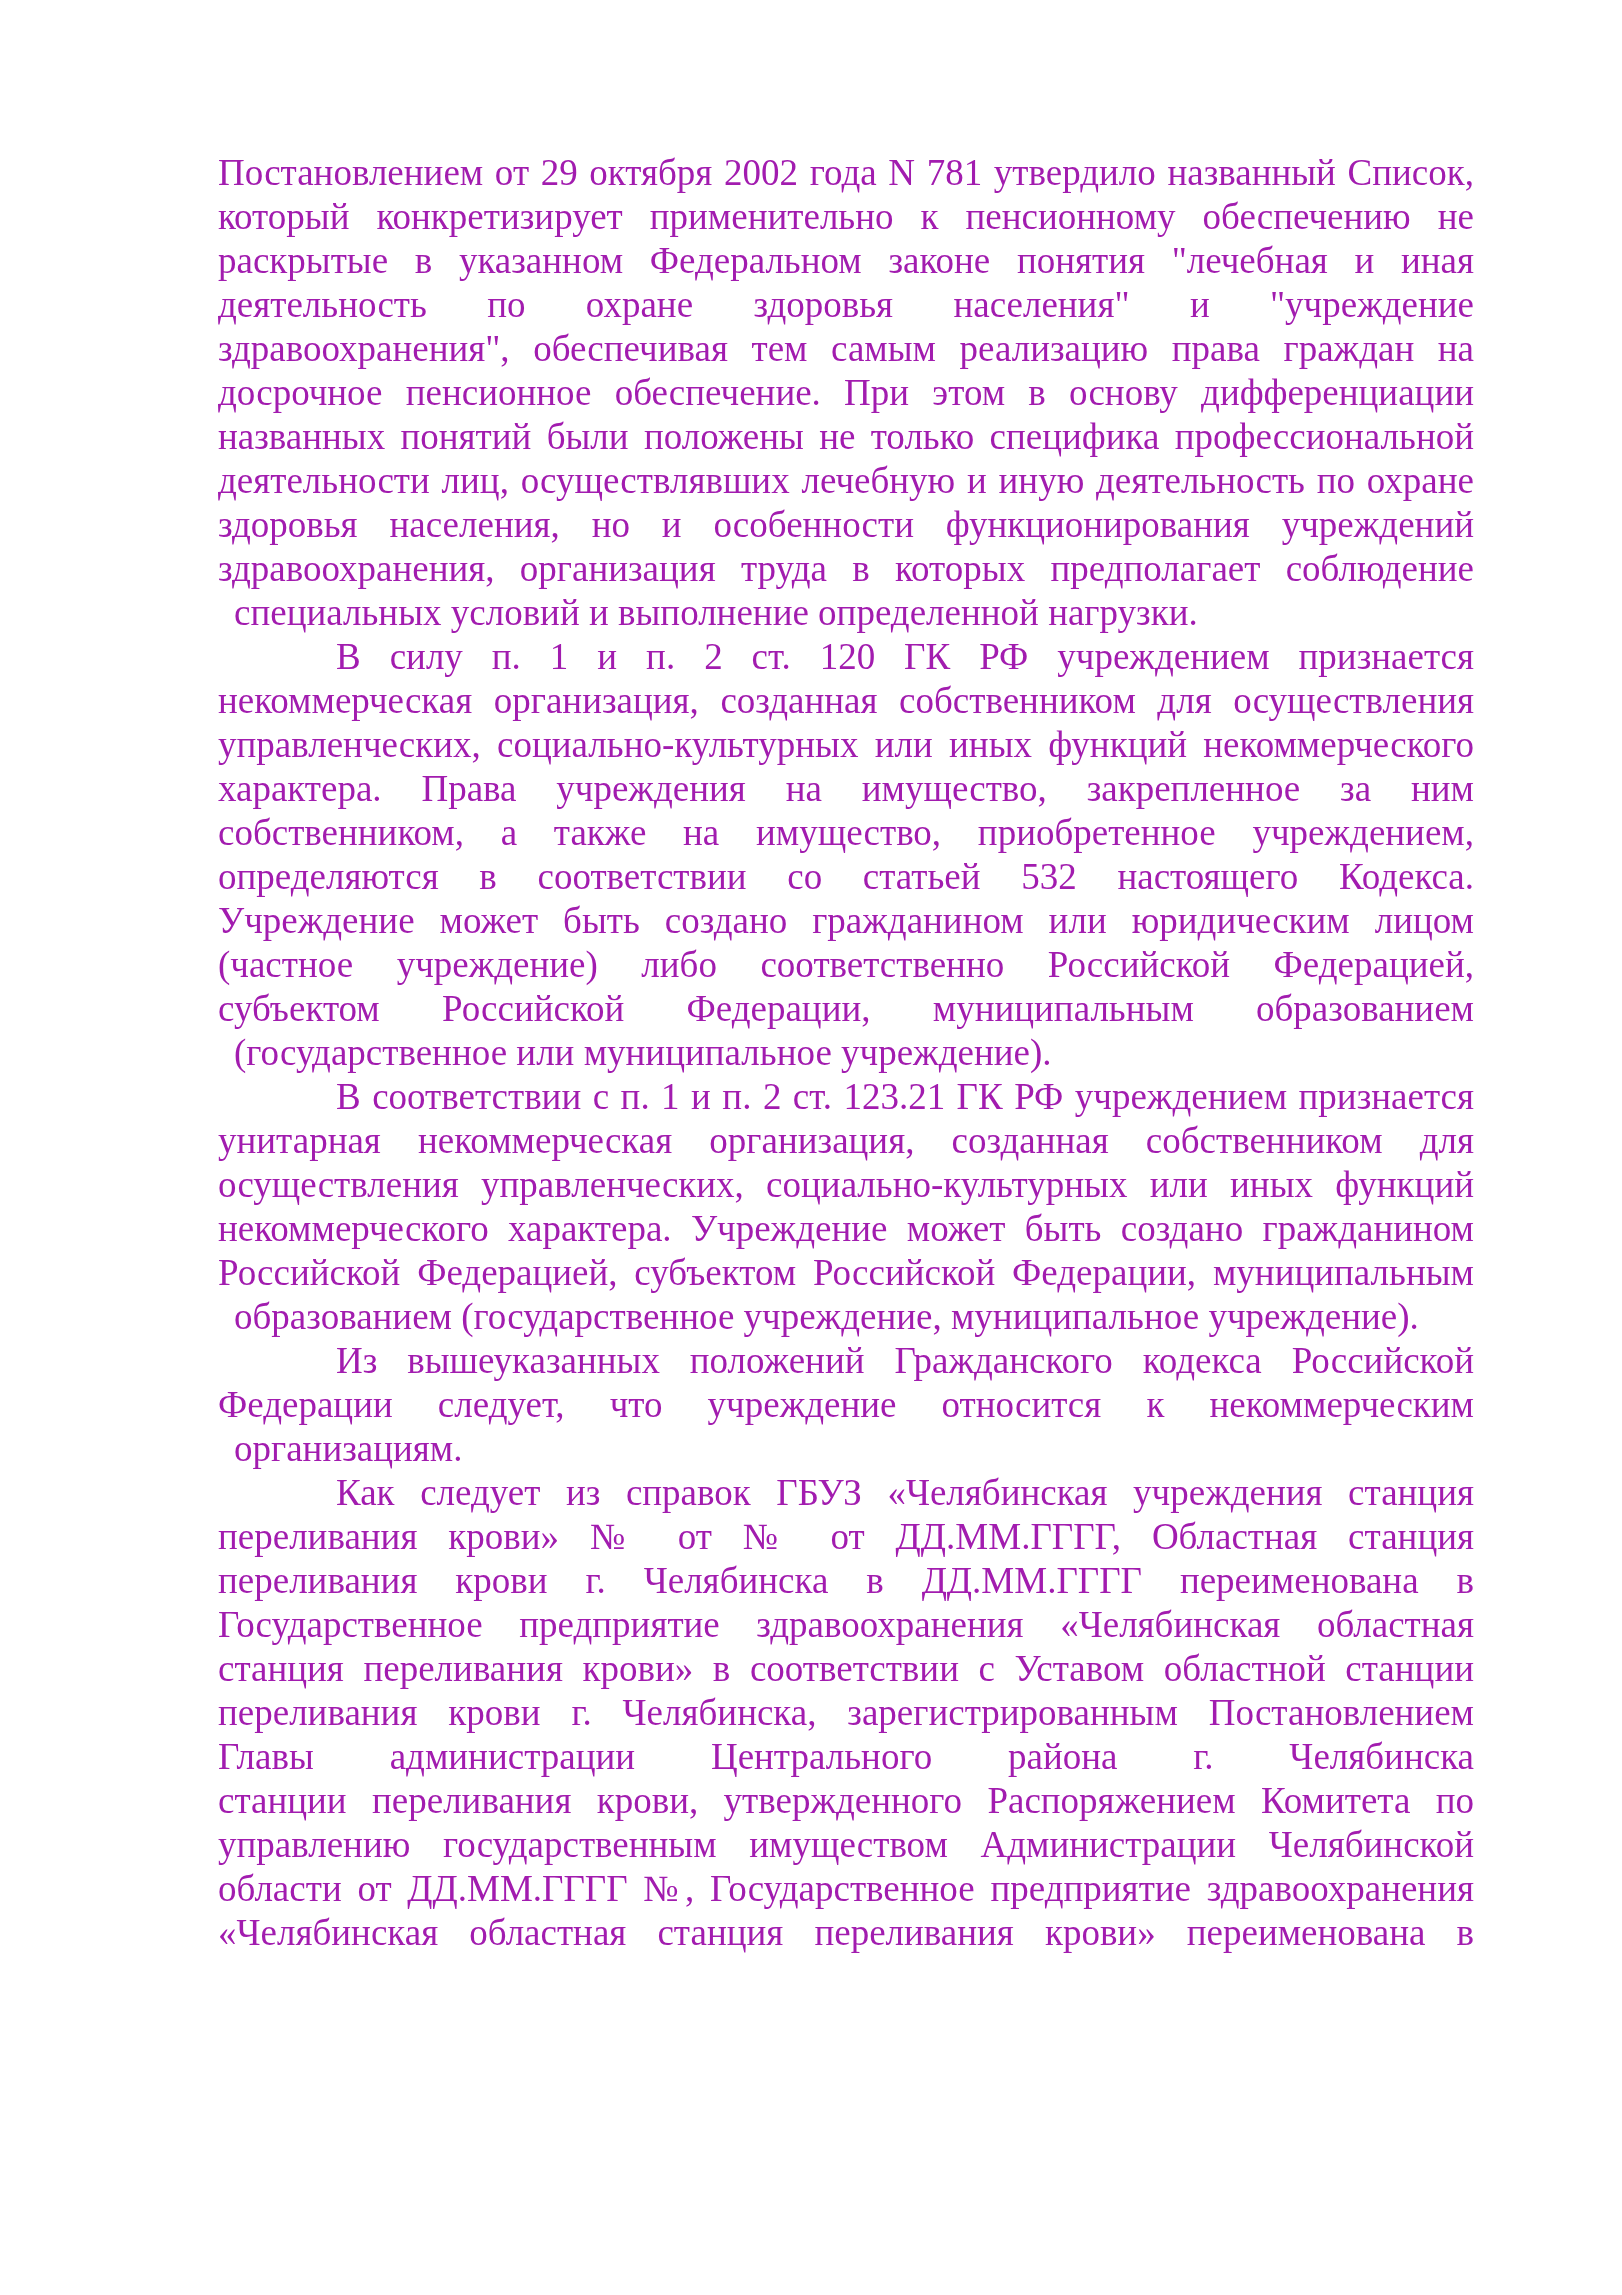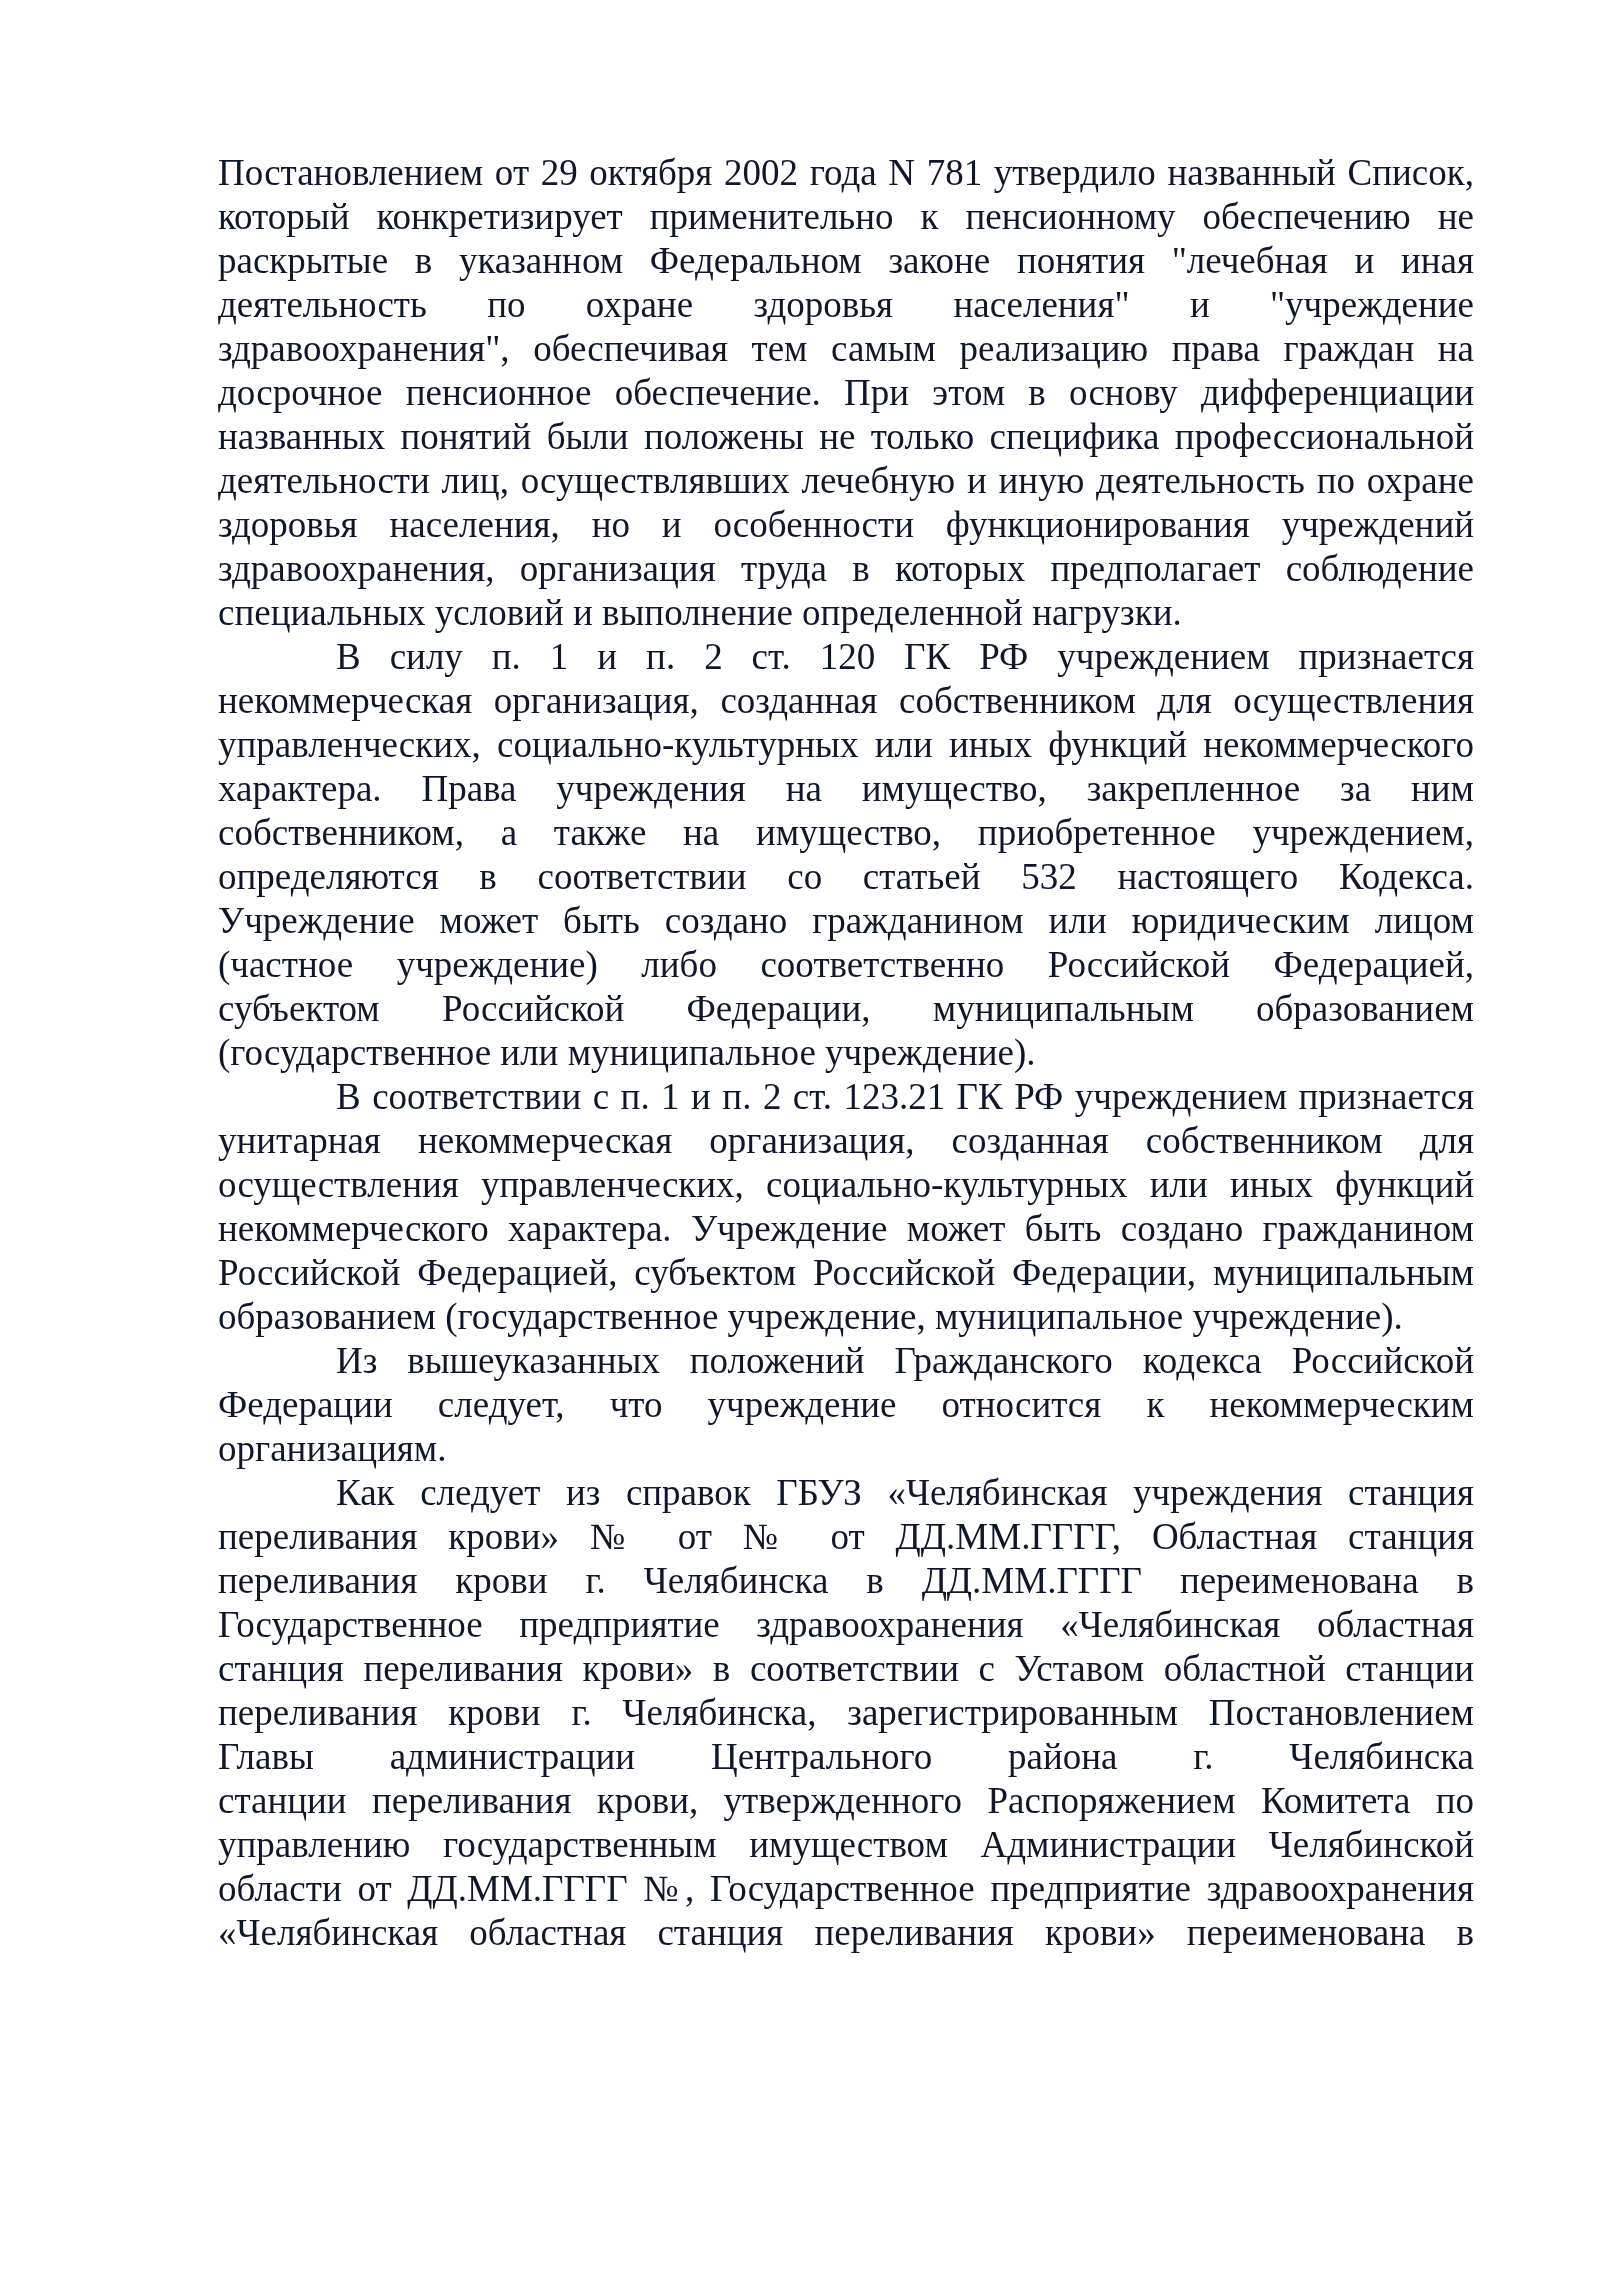--- a/index.html
+++ b/index.html
@@ -29,30 +29,31 @@
     margin: 0;
     padding: 0;
   }
   .line {
     text-align: justify;
     text-align-last: justify;
     word-break: normal;
   }
   .line.last {
     text-align-last: left;
+    margin-left: 16px;
   }
   .line.indent {
     text-indent: 118px;
   }
 </style>
 </head>
 <body>
 
 <div class="page" style="background: rgb(255, 255, 255);">
-  <div class="textblock" style="color: #0f172a;">
+  <div class="textblock" style="color: #a21caf;">
       <div class="para">
         <div class="line">Постановлением от 29 октября 2002 года N 781 утвердило названный Список,</div>
         <div class="line">который конкретизирует применительно к пенсионному обеспечению не</div>
         <div class="line">раскрытые в указанном Федеральном законе понятия "лечебная и иная</div>
         <div class="line">деятельность по охране здоровья населения" и "учреждение</div>
         <div class="line">здравоохранения", обеспечивая тем самым реализацию права граждан на</div>
         <div class="line">досрочное пенсионное обеспечение. При этом в основу дифференциации</div>
         <div class="line">названных понятий были положены не только специфика профессиональной</div>
         <div class="line">деятельности лиц, осуществлявших лечебную и иную деятельность по охране</div>
         <div class="line">здоровья населения, но и особенности функционирования учреждений</div>

